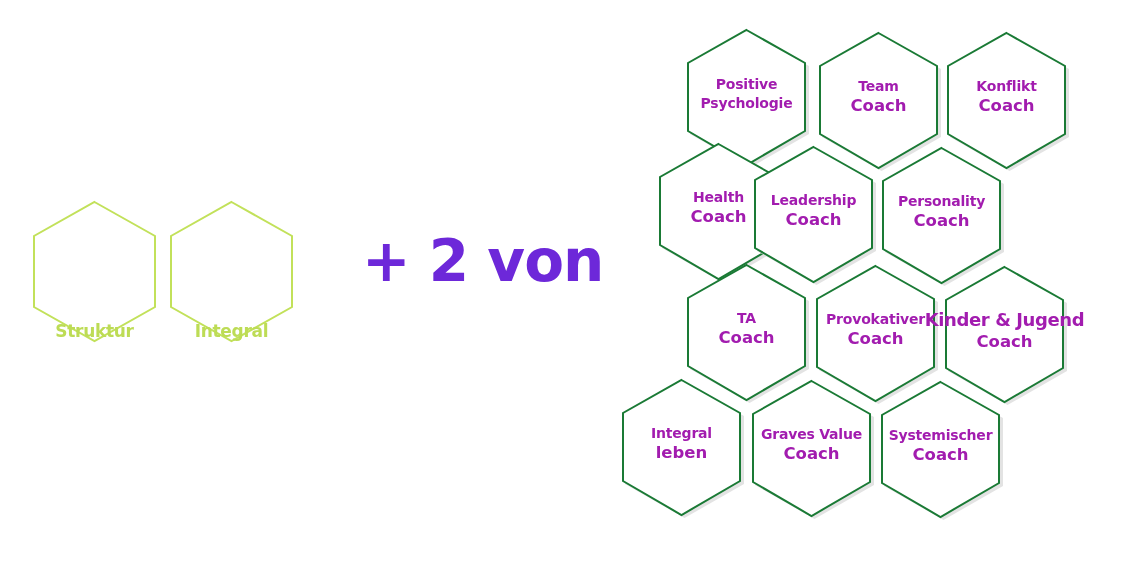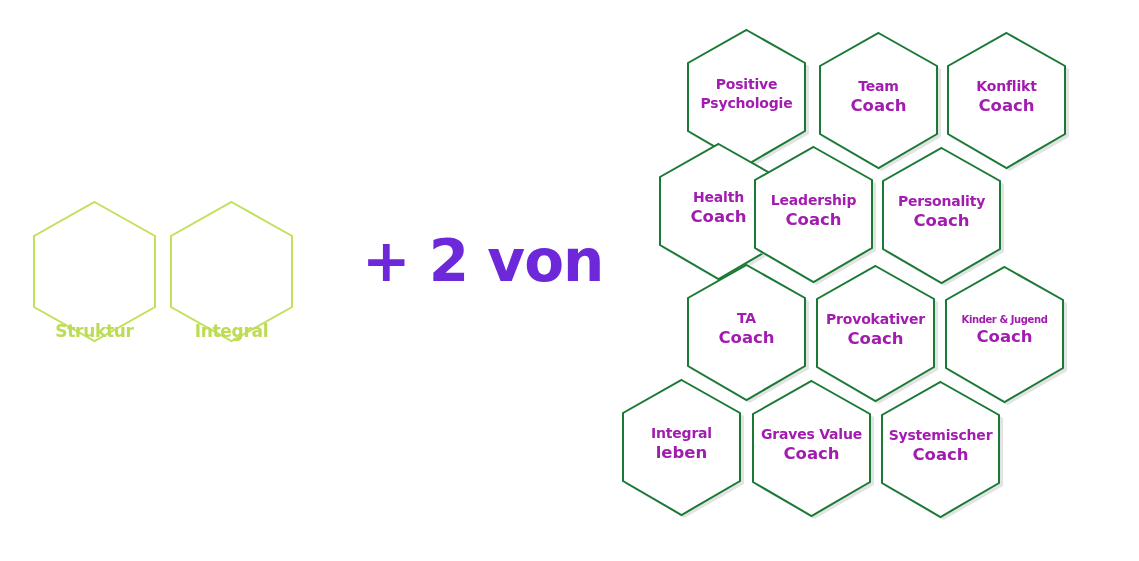--- a/index.html
+++ b/index.html
@@ -5,21 +5,21 @@
   html, body { margin:0; padding:0; background:#ffffff; }
   body { width:1139px; height:561px; position:relative; overflow:hidden;
          font-family:"DejaVu Sans", "Liberation Sans", sans-serif; }
   .hex { position:absolute; }
   .hex svg { position:absolute; left:0; top:0; overflow:visible; }
   .hex .label { position:absolute; left:0; top:0; width:100%; height:100%;
                 display:flex; flex-direction:column; align-items:center; justify-content:center;
                 text-align:center; font-weight:bold; line-height:1.3; }
   .hex.green .label { color:#a21caf; padding-bottom:8px; box-sizing:border-box; }
   .hex.green .l1 { font-size:14px; letter-spacing:-0.2px; white-space:nowrap; }
-  .hex.green .l1.small { font-size:10px; letter-spacing:-0.4px; }
+  .hex.green .l1.small { font-size:18px; letter-spacing:-0.4px; }
   .hex.green .l2 { font-size:16.5px; white-space:nowrap; }
   .hex.lime .label { color:#bddc55; font-size:17px; letter-spacing:-0.3px;justify-content:flex-end; }
   .headline { position:absolute; left:362px; top:232px; font-size:58px; font-weight:bold;
               color:#6d28d9; letter-spacing:-1px; white-space:nowrap; line-height:1; }
 </style>
 </head>
 <body>
 
 <div class="hex lime" style="left:33px;top:201px;width:123px;height:141px;">
   <svg width="123" height="141">

